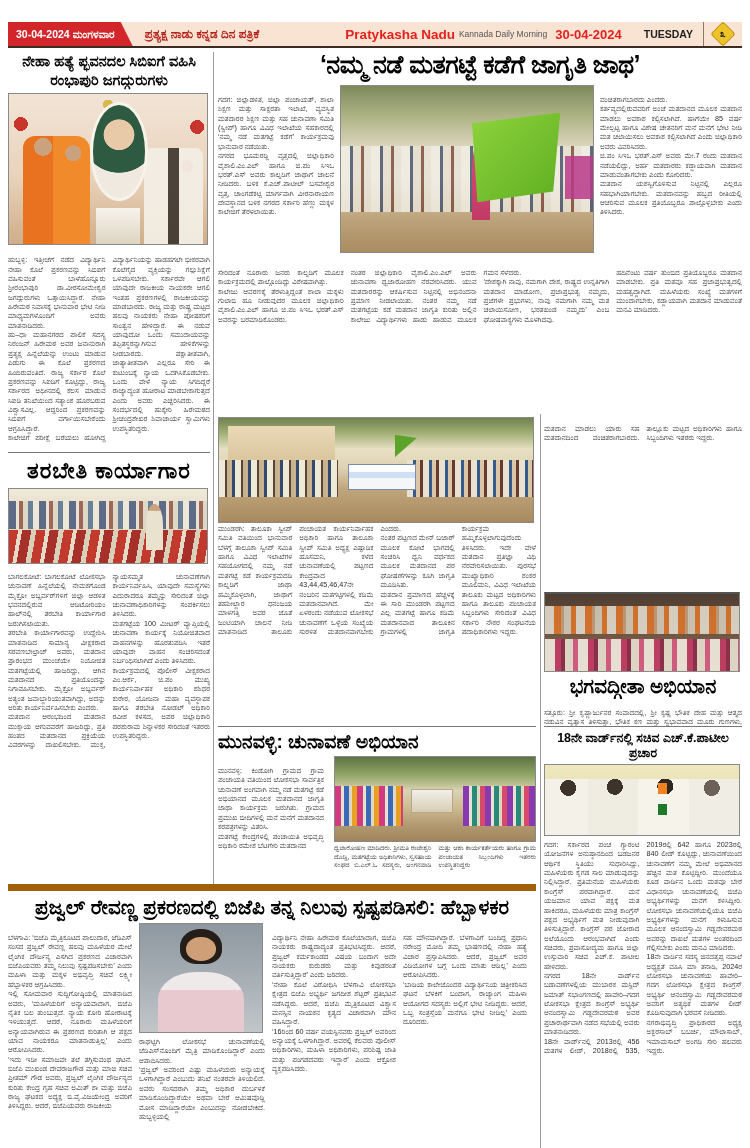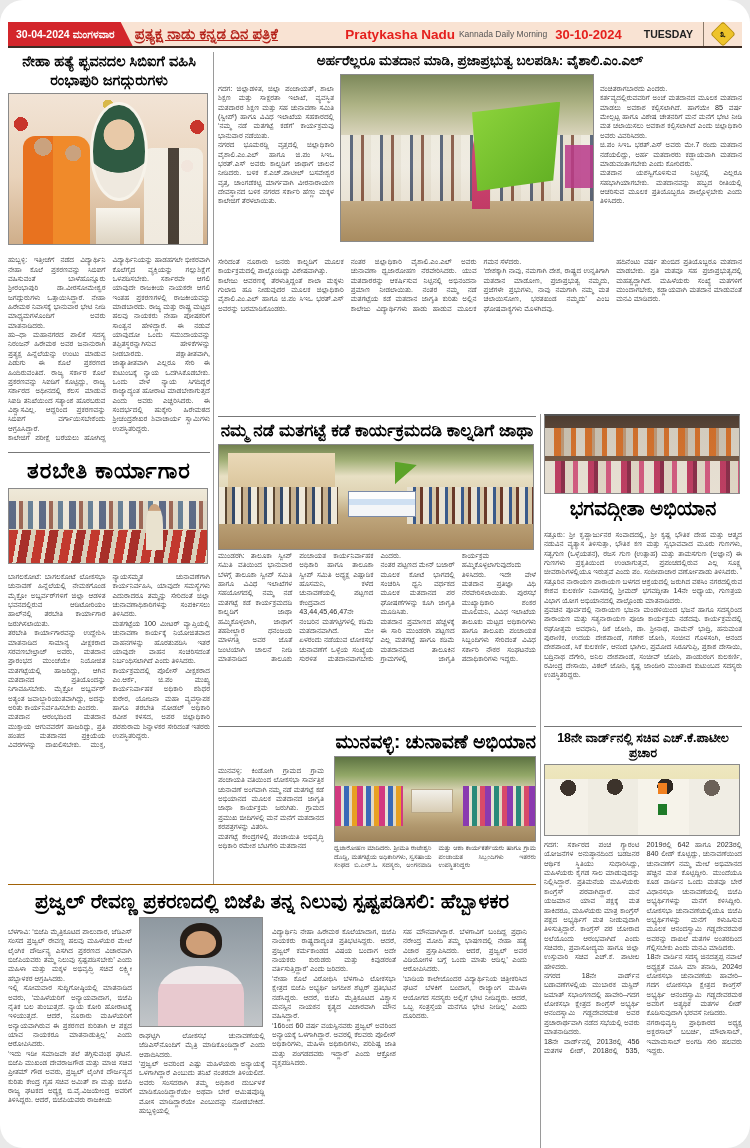--- a/index.html
+++ b/index.html
@@ -1,34 +1,34 @@
 <!DOCTYPE html>
 <html><head>
 <meta charset="utf-8">
 <style>
   html,body{margin:0;padding:0;background:#e9e9e9;}
   .page{position:relative;width:750px;height:1148px;background:#ffffff;margin:0 auto;overflow:hidden;
-        font-family:"Liberation Sans", sans-serif;color:#1c1c1c;border-radius:23px;}
+        font-family:"Liberation Sans", sans-serif;color:#1c1c1c;}
   .art{position:absolute;box-sizing:border-box;overflow:hidden;}
   .vrule{position:absolute;width:1px;background:#9a9a9a;}
   .prewrap{white-space:pre-line;margin-top:10px;}
   .body-txt{font-size:7.2px;line-height:1.3;text-align:justify;color:#2a2a2a;overflow:hidden;}
   .cols2{column-count:2;column-gap:7px;}
   .cols3{column-count:3;column-gap:7px;}
   .cols4{column-count:4;column-gap:7px;}
   h1,h2,h3{margin:0;font-weight:bold;color:#000;}
   .ph{position:relative;overflow:hidden;border:1px solid #8a8a8a;box-sizing:border-box;}
 
   
   #topbar{position:absolute;left:8px;top:22px;width:734px;height:26px;background:#f9e3d3;
           border-bottom:2px solid #3c2c24;display:flex;align-items:center;box-sizing:border-box;}
   .date-box{background:#d3262b;color:#fff;font-size:10.5px;font-weight:bold;height:100%;
             display:flex;align-items:center;padding:0 18px 0 8px;
             clip-path:polygon(0 0,calc(100% - 12px) 0,100% 100%,0 100%);}
-  .tagline{color:#b5241c;font-size:15px;font-weight:bold;margin-left:2px;text-decoration:underline;}
+  .tagline{color:#b5241c;font-size:12px;font-weight:bold;margin-left:12px;}
   .mast-spacer{flex:1;}
   .masthead{color:#e5201d;font-size:13.5px;font-weight:bold;}
   .masthead-sub{color:#555;font-size:8.5px;margin:0 8px 0 4px;}
   .hdate{color:#e5201d;font-size:13px;font-weight:bold;}
   .day{color:#222;font-size:10.5px;font-weight:bold;margin-left:22px;}
   .hsep{width:1px;height:100%;background:#8a7a6a;margin:0 10px;}
   .diamond{width:16px;height:16px;background:#eec32a;border:1px solid #b89010;border-radius:3px;
            transform:rotate(45deg);display:flex;align-items:center;justify-content:center;margin-right:10px;}
   .diamond span{transform:rotate(-45deg);font-size:10px;font-weight:bold;color:#111;}
 
@@ -98,21 +98,21 @@
   #ph-workshop{width:200px;height:76px;background:linear-gradient(180deg,#efe9d9 0,#e7ddc7 35%,#d8cbae 100%);}
   .ws-crowd{position:absolute;left:0;top:16%;width:100%;height:38%;opacity:.8;background:
     repeating-linear-gradient(90deg,#3c4e76 0 7px,#e8e4d8 7px 10px,#8a4a3a 10px 14px,#dcd6c6 14px 19px,#4a6a8a 19px 24px,#efeadd 24px 30px);}
   .ws-chairs{position:absolute;left:0;bottom:0;width:100%;height:44%;background:
     repeating-linear-gradient(100deg,#c2392e 0 9px,#e4dcc8 9px 13px,#a8302a 13px 22px,#d9d0ba 22px 27px);}
   .ws-speaker{position:absolute;right:22%;top:20%;width:9%;height:62%;border-radius:45% 45% 0 0;
     background:linear-gradient(180deg,#caa27e 0 14%,#e9e2cf 15% 100%);}
   #art-tarabeti .body-txt{height:312px;margin-top:8px;}
 
   #art-munavalli{left:218px;top:726px;width:318px;height:158px;border-top:1px solid #777;}
-  #art-munavalli h2{font-size:19px;text-align:right;margin:4px 0 3px;}
+  #art-munavalli h2{font-size:19px;text-align:left;margin:4px 0 3px;}
   .mun-row{display:flex;gap:10px;}
   .mun-col{width:108px;height:122px;}
   .mun-right{flex:1;}
   #ph-munavalli{width:202px;height:86px;background:linear-gradient(180deg,#5d7342 0,#93a868 22%,#d9d3b4 40%,#cdbb92 60%,#b1986e 82%,#a0855c 100%);}
   .mn-left{position:absolute;left:0;top:34%;width:34%;height:48%;background:
     repeating-linear-gradient(90deg,#d23a80 0 6px,#e8e2d2 6px 9px,#3a6ab8 9px 14px,#e2d8c2 14px 17px,#e8a022 17px 22px);}
   .mn-right{position:absolute;right:0;top:34%;width:36%;height:48%;background:
     repeating-linear-gradient(90deg,#8a3ab0 0 6px,#e8e2d2 6px 9px,#2a8a7a 9px 14px,#e2d8c2 14px 17px,#d84a6a 17px 22px);}
   .mn-center{position:absolute;left:38%;top:38%;width:20%;height:26%;border:1px solid #b9a888;
     background:linear-gradient(180deg,#f2f0ea,#d8cdb5);}
@@ -124,21 +124,21 @@
   .wd-men{position:absolute;left:0;bottom:0;width:100%;height:80%;background:
     radial-gradient(circle 8px at 12% 16%,#3c332b 0 99%,transparent 100%),
     radial-gradient(circle 8px at 36% 14%,#3c332b 0 99%,transparent 100%),
     radial-gradient(circle 8px at 62% 13%,#2f2822 0 99%,transparent 100%),
     radial-gradient(circle 8px at 86% 16%,#6b6158 0 99%,transparent 100%),
     linear-gradient(90deg,#f4f1e8 0 22%,#efece2 22% 48%,#f6f3ea 48% 74%,#f0ede4 74% 100%);}
   .wd-scarf{position:absolute;left:58%;top:26%;width:5%;height:46%;background:
     linear-gradient(180deg,#f08020 0 33%,#f6f4ee 33% 66%,#1e7a28 66% 100%);}
   #art-ward18 .body-txt{height:328px;margin-top:4px;}
 
-  #art-hebbalakara{left:8px;top:884px;width:528px;height:264px;border-top:1px solid #a16207;}
+  #art-hebbalakara{left:8px;top:884px;width:528px;height:264px;border-top:7px solid #a16207;}
   #art-hebbalakara h2{font-size:20px;text-align:center;margin:5px 0 4px;}
   .heb-row{display:flex;gap:7px;}
   .heb-col{width:124px;height:228px;}
   .heb-col-photo{width:126px;}
   #ph-hebbalkar{width:124px;height:110px;background:linear-gradient(180deg,#8e98a0 0,#a9b1b7 55%,#c2c6c9 100%);}
   .hb-hair{position:absolute;left:33%;top:5%;width:34%;height:32%;border-radius:50% 50% 40% 40%;background:#241d18;}
   .hb-face{position:absolute;left:38%;top:12%;width:24%;height:22%;border-radius:50%;background:#cf9f78;}
   .hb-body{position:absolute;left:15%;bottom:0;width:70%;height:56%;border-radius:45% 45% 0 0;
     background:linear-gradient(180deg,#efe9ea 0 30%,#e8c9cf 30% 100%);}
   .heb-below{height:112px;margin-top:4px;}
@@ -147,21 +147,21 @@
 <body>
 
 <div class="page">
 
   <header id="topbar">
     <div class="date-box">30-04-2024 ಮಂಗಳವಾರ</div>
     <div class="tagline">ಪ್ರತ್ಯಕ್ಷ ನಾಡು ಕನ್ನಡ ದಿನ ಪತ್ರಿಕೆ</div>
     <div class="mast-spacer"></div>
     <span class="masthead">Pratykasha Nadu</span>
     <span class="masthead-sub">Kannada Daily Morning</span>
-    <span class="hdate">30-10-2024</span>
+    <span class="hdate">30-04-2024</span>
     <span class="day">TUESDAY</span>
     <div class="hsep"></div>
     <div class="diamond">
       <span>೩</span>
     </div>
   </header>
 
   <section class="art" id="art-neha">
     <h2>ನೇಹಾ ಹತ್ಯೆ ಪ್ಭವನದಲ ಸಿಬಿಐಗೆ ವಹಿಸಿ ರಂಭಾಪುರಿ ಜಗದ್ಗುರುಗಳು</h2>
     <div class="ph" id="ph-neha">
@@ -170,21 +170,21 @@
       <div class="neha-men"></div>
       <div class="neha-portrait"></div>
       <div class="neha-table"></div>
     </div>
     <div class="body-txt cols2 prewrap">ಹುಬ್ಬಳ್ಳಿ: ಇತ್ತೀಚೆಗೆ ನಡೆದ ವಿದ್ಯಾರ್ಥಿನಿ ನೇಹಾ ಕೊಲೆ ಪ್ರಕರಣವನ್ನು ಸಿಬಿಐಗೆ ವಹಿಸುವಂತೆ ಬಾಳೆಹೊನ್ನೂರು ಶ್ರೀರಂಭಾಪುರಿ ಡಾ.ವೀರಸೋಮೇಶ್ವರ ಜಗದ್ಗುರುಗಳು ಒತ್ತಾಯಿಸಿದ್ದಾರೆ. ನೇಹಾ ಹಿರೇಮಠ ನಿವಾಸಕ್ಕೆ ಭಾನುವಾರ ಭೇಟಿ ನೀಡಿ ಮಾಧ್ಯಮಗಳೊಂದಿಗೆ ಅವರು ಮಾತನಾಡಿದರು.
 ಹು–ಧಾ ಮಹಾನಗರದ ಪಾಲಿಕೆ ಸದಸ್ಯ ನಿರಂಜನ್ ಹಿರೇಮಠ ಅವರ ಜನಾನುರಾಗಿ ಪ್ರತ್ಯಕ್ಷ ಹಿನ್ನೆಲೆಯನ್ನು ಉಂಟು ಮಾಡುವ ಪಿಡುಗು ಈ ಕೊಲೆ ಪ್ರಕರಣದ ಹಿಂದಿರುವಂತಿದೆ. ರಾಜ್ಯ ಸರ್ಕಾರ ಕೊಲೆ ಪ್ರಕರಣವನ್ನು ಸಿಐಡಿಗೆ ಕೊಟ್ಟಿದ್ದು, ರಾಜ್ಯ ಸರ್ಕಾರದ ಅಧೀನದಲ್ಲಿ ಕೆಲಸ ಮಾಡುವ ಸಿಐಡಿ ತನಿಖೆಯಿಂದ ಸತ್ಯಾಂಶ ಹೊರಬರುವ ವಿಶ್ವಾಸವಿಲ್ಲ. ಆದ್ದರಿಂದ ಪ್ರಕರಣವನ್ನು ಸಿಬಿಐಗೆ ವರ್ಗಾಯಿಸಬೇಕೆಂದು ಆಗ್ರಹಿಸಿದ್ದಾರೆ.
 ಕಾಲೇಜಿಗೆ ಪರೀಕ್ಷೆ ಬರೆಯಲು ಹೋಗಿದ್ದ ವಿದ್ಯಾರ್ಥಿನಿಯನ್ನು ಹಾಡಹಗಲೇ ಭೀಕರವಾಗಿ ಕೊಲೆಗೈದ ವ್ಯಕ್ತಿಯನ್ನು ಗಲ್ಲುಶಿಕ್ಷೆಗೆ ಒಳಪಡಿಸಬೇಕು. ಸರ್ಕಾರವೇ ಆಗಲಿ ಯಾವುದೇ ರಾಜಕೀಯ ನಾಯಕರೇ ಆಗಲಿ ಇಂತಹ ಪ್ರಕರಣಗಳಲ್ಲಿ ರಾಜಕೀಯವನ್ನು ಮಾಡಬಾರದು. ರಾಜ್ಯ ಮತ್ತು ರಾಷ್ಟ್ರ ಮಟ್ಟದ ಹಲವು ನಾಯಕರು ನೇಹಾ ಪೋಷಕರಿಗೆ ಸಾಂತ್ವನ ಹೇಳಿದ್ದಾರೆ. ಈ ನಡುವೆ ಯಾವುದೋ ಒಂದು ಸಮುದಾಯವನ್ನು ತಪ್ಪಿತಸ್ಥರನ್ನಾಗಿಸುವ ಹೇಳಿಕೆಗಳನ್ನು ನೀಡಬಾರದು. ಪಕ್ಷಾತೀತವಾಗಿ, ಜಾತ್ಯಾತೀತವಾಗಿ ಎಲ್ಲರೂ ಸೇರಿ ಈ ಕುಟುಂಬಕ್ಕೆ ನ್ಯಾಯ ಒದಗಿಸಿಕೊಡಬೇಕು. ಒಂದು ವೇಳೆ ನ್ಯಾಯ ಸಿಗದಿದ್ದರೆ ರಾಜ್ಯಾದ್ಯಂತ ಹೋರಾಟ ಮಾಡಬೇಕಾಗುತ್ತದೆ ಎಂದು ಅವರು ಎಚ್ಚರಿಸಿದರು. ಈ ಸಂದರ್ಭದಲ್ಲಿ ಹುಕ್ಕೇರಿ ಹಿರೇಮಠದ ಶ್ರೀಚಂದ್ರಶೇಖರ ಶಿವಾಚಾರ್ಯ ಸ್ವಾಮಿಗಳು ಉಪಸ್ಥಿತರಿದ್ದರು.</div>
   </section>
 
   <section class="art" id="art-jagruti">
-    <h3>ಅರ್ಹರೆಲ್ಲರೂ ಮತದಾನ ಮಾಡಿ, ಪ್ರಜಾಪ್ರಭುತ್ವ ಬಲಪಡಿಸಿ: ವೈಶಾಲಿ.ಎಂ.ಎಲ್</h3>
+    <h1>‘ನಮ್ಮ ನಡೆ ಮತಗಟ್ಟೆ ಕಡೆಗೆ ಜಾಗೃತಿ ಜಾಥ’</h1>
     <div class="jag-row">
       <div class="body-txt prewrap jag-colL">ಗದಗ: ಜಿಲ್ಲಾಡಳಿತ, ಜಿಲ್ಲಾ ಪಂಚಾಯತ್, ಶಾಲಾ ಶಿಕ್ಷಣ ಮತ್ತು ಸಾಕ್ಷರತಾ ಇಲಾಖೆ, ವ್ಯವಸ್ಥಿತ ಮತದಾರರ ಶಿಕ್ಷಣ ಮತ್ತು ಸಹ ಚುನಾವಣಾ ಸಮಿತಿ (ಸ್ವೀಪ್) ಹಾಗೂ ವಿವಿಧ ಇಲಾಖೆಯ ಸಹಕಾರದಲ್ಲಿ ‘ನಮ್ಮ ನಡೆ ಮತಗಟ್ಟೆ ಕಡೆಗೆ’ ಕಾರ್ಯಕ್ರಮವು ಭಾನುವಾರ ನಡೆಯಿತು.
 ನಗರದ ಭೂಮರಡ್ಡಿ ವೃತ್ತದಲ್ಲಿ ಜಿಲ್ಲಾಧಿಕಾರಿ ವೈಶಾಲಿ.ಎಂ.ಎಲ್ ಹಾಗೂ ಜಿ.ಪಂ ಸಿಇಒ ಭರತ್.ಎಸ್ ಅವರು ಕಾಲ್ನಡಿಗೆ ಜಾಥಾಗೆ ಚಾಲನೆ ನೀಡಿದರು. ಬಳಿಕ ಕೆ.ಎಚ್.ಪಾಟೀಲ್ ಬಸವೇಶ್ವರ ವೃತ್ತ, ಚಾಂಗಡೆಕಟ್ಟಿ ಮಾರ್ಗವಾಗಿ ವೀರನಾರಾಯಣ ದೇವಸ್ಥಾನದ ಬಳಿಕ ನಗರದ ಸರ್ಕಾರಿ ಹೆಣ್ಣು ಮಕ್ಕಳ ಕಾಲೇಜಿಗೆ ತೆರಳಲಾಯಿತು.</div>
       <div class="ph" id="ph-flagoff">
         <div class="fo-crowd"></div>
         <div class="fo-lady"></div>
         <div class="fo-banner"></div>
         <div class="flag-green"></div>
       </div>
       <div class="body-txt prewrap jag-colR">ವಂಚಿತರಾಗಬಾರದು ಎಂದರು.
@@ -207,34 +207,34 @@
       <div class="ws-speaker"></div>
     </div>
     <div class="body-txt cols2 prewrap">ಬಾಗಲಕೋಟೆ: ಬಾಗಲಕೋಟೆ ಲೋಕಸಭಾ ಚುನಾವಣೆ ಹಿನ್ನೆಲೆಯಲ್ಲಿ ನೇಮಕಗೊಂಡ ಮೈಕ್ರೋ ಅಬ್ಸರ್ವರ್‌ಗಳಿಗೆ ಜಿಲ್ಲಾ ಆಡಳಿತ ಭವನದಲ್ಲಿರುವ ಆಡಿಟೋರಿಯಂ ಹಾಲ್‌ನಲ್ಲಿ ತರಬೇತಿ ಕಾರ್ಯಾಗಾರ ಜರುಗಿಸಲಾಯಿತು.
 ತರಬೇತಿ ಕಾರ್ಯಾಗಾರವನ್ನು ಉದ್ದೇಶಿಸಿ ಮಾತನಾಡಿದ ಸಾಮಾನ್ಯ ವೀಕ್ಷಕರಾದ ಸರವಣಬೇಲ್ರಾಜ್ ಅವರು, ಮತದಾನ ಪ್ರಾರಂಭದ ಮುಂಚೆಯೇ ನಿಯೋಜಿತ ಮತಗಟ್ಟೆಯಲ್ಲಿ ಹಾಜರಿದ್ದು, ಆಗಿನ ಮತದಾನದ ಪ್ರತಿಯೊಂದನ್ನು ನಿಗಾವಹಿಸಬೇಕು. ಮೈಕ್ರೋ ಅಬ್ಸರ್ವರ್ ಅತ್ಯಂತ ಜವಾಬ್ದಾರಿಯುತವಾಗಿದ್ದು, ಅದನ್ನು ಅರಿತು ಕಾರ್ಯನಿರ್ವಹಿಸಬೇಕು ಎಂದರು.
 ಮತದಾನ ಆರಂಭದಿಂದ ಮತದಾನ ಮುಕ್ತಾಯ ಆಗುವವರೆಗೆ ಹಾಜರಿದ್ದು, ಪ್ರತಿ ಹಂತದ ಮತದಾನದ ಪ್ರಕ್ರಿಯೆಯ ವಿವರಗಳನ್ನು ದಾಖಲಿಸಬೇಕು. ಮುಕ್ತ, ನ್ಯಾಯಸಮ್ಮತ ಚುನಾವಣೆಗಾಗಿ ಕಾರ್ಯನಿರ್ವಹಿಸಿ, ಯಾವುದೇ ಸಮಸ್ಯೆಗಳು ಎದುರಾದರೂ ತಮ್ಮನ್ನು ಸೇರಿದಂತೆ ಜಿಲ್ಲಾ ಚುನಾವಣಾಧಿಕಾರಿಗಳನ್ನು ಸಂಪರ್ಕಿಸಲು ತಿಳಿಸಿದರು.
 ಮತಗಟ್ಟೆಯ 100 ಮೀಟರ್ ವ್ಯಾಪ್ತಿಯಲ್ಲಿ ಚುನಾವಣಾ ಕಾರ್ಯಕ್ಕೆ ನಿಯೋಜಿತವಾದ ವಾಹನಗಳನ್ನು ಹೊರತುಪಡಿಸಿ ಇತರೆ ಯಾವುದೇ ವಾಹನ ಸಂಚರಿಸದಂತೆ ನಿರ್ಬಂಧಿಸಲಾಗಿದೆ ಎಂದು ತಿಳಿಸಿದರು.
 ಕಾರ್ಯಕ್ರಮದಲ್ಲಿ ಪೊಲೀಸ್ ವೀಕ್ಷಕರಾದ ಎಂ.ಆರ್ಕೆ, ಜಿ.ಪಂ ಮುಖ್ಯ ಕಾರ್ಯನಿರ್ವಾಹಕ ಅಧಿಕಾರಿ ಶಶಿಧರ ಕುರೇರ, ಯೋಜನಾ ಮಹಾ ವ್ಯವಸ್ಥಾಪಕ ಹಾಗೂ ತರಬೇತಿ ನೋಡಲ್ ಅಧಿಕಾರಿ ರವೀಶ ಕಳಸದ, ಅಪರ ಜಿಲ್ಲಾಧಿಕಾರಿ ಪರಶುರಾಮ ಶಿನ್ನಾಳಕರ ಸೇರಿದಂತೆ ಇತರರು ಉಪಸ್ಥಿತರಿದ್ದರು.</div>
   </section>
 
   <section class="art" id="art-kalnadige">
-    <h2>ನಮ್ಮ ನಡೆ ಮತಗಟ್ಟೆ ಕಡೆ ಕಾರ್ಯಕ್ರಮದಡಿ ಕಾಲ್ನಡಿಗೆ ಜಾಥಾ</h2>
     <div class="ph" id="ph-rally">
       <div class="rl-building"></div>
       <div class="rl-crowd-l"></div>
       <div class="rl-crowd-r"></div>
       <div class="rl-banner"></div>
       <div class="rl-flag"></div>
     </div>
     <div class="body-txt cols4 prewrap">ಮುಂಡರಗಿ: ತಾಲೂಕಾ ಸ್ವೀಪ್ ಸಮಿತಿ ವತಿಯಿಂದ ಭಾನುವಾರ ಬೆಳಗ್ಗೆ ತಾಲೂಕಾ ಸ್ವೀಪ್ ಸಮಿತಿ ಹಾಗೂ ವಿವಿಧ ಇಲಾಖೆಗಳ ಸಹಯೋಗದಲ್ಲಿ ನಮ್ಮ ನಡೆ ಮತಗಟ್ಟೆ ಕಡೆ ಕಾರ್ಯಕ್ರಮದಡಿ ಕಾಲ್ನಡಿಗೆ ಜಾಥಾ ಹಮ್ಮಿಕೊಳ್ಳಲಾಗಿ, ಜಾಥಾಗೆ ತಹಶೀಲ್ದಾರ ಧನಂಜಯ ಮಾಳಗತ್ತಿ ಅವರ ಜೊತೆ ಜಂಟಿಯಾಗಿ ಚಾಲನೆ ನೀಡಿ ಮಾತನಾಡಿದ ತಾಲೂಕು ಪಂಚಾಯತ ಕಾರ್ಯನಿರ್ವಾಹಕ ಅಧಿಕಾರಿ ಹಾಗೂ ತಾಲೂಕಾ ಸ್ವೀಪ್ ಸಮಿತಿ ಅಧ್ಯಕ್ಷ ಎಷ್ಟಾಡಿಕ ಹೊಸಮನಿ, ಕಳೆದ ಚುನಾವಣೆಯಲ್ಲಿ ಪಟ್ಟಣದ ಕೇಂದ್ರವಾದ 43,44,45,46,47ನೇ ನಂಬರಿನ ಮತಗಟ್ಟಿಗಳಲ್ಲಿ ಕಡಿಮೆ ಮತದಾನವಾಗಿದೆ. ಮೇ ಏಳರಂದು ನಡೆಯುವ ಲೋಕಸಭೆ ಚುನಾವಣೆಗೆ ಒಳ್ಳೆಯ ಸಂಖ್ಯೆಯ ಸುರಳಿತ ಮತದಾನವಾಗಬೇಕು ಎಂದರು.
 ನಂತರ ಪಟ್ಟಣದ ಮೇನ್ ಬಜಾರ್ ಮೂಲಕ ಕೋಟೆ ಭಾಗದಲ್ಲಿ ಸಂಚರಿಸಿ ಧ್ವನಿ ವರ್ಧಕದ ಮೂಲಕ ಮತದಾನದ ಪರ ಘೋಷಣೆಗಳನ್ನು ಕೂಗಿ ಜಾಗೃತಿ ಮೂಡಿಸಿತು.
 ಮತದಾನ ಪ್ರಮಾಣದ ಹೆಚ್ಚಳಕ್ಕೆ ಈ ಸಾರಿ ಮುಂಡರಗಿ ಪಟ್ಟಣದ ಎಲ್ಲ ಮತಗಟ್ಟೆ ಹಾಗೂ ಕಡಿಮೆ ಮತದಾನವಾದ ತಾಲೂಕಿನ ಗ್ರಾಮಗಳಲ್ಲಿ ಜಾಗೃತಿ ಕಾರ್ಯಕ್ರಮ ಹಮ್ಮಿಕೊಳ್ಳಲಾಗುವುದೆಂದು ತಿಳಿಸಿದರು. ಇದೇ ವೇಳೆ ಮತದಾನ ಪ್ರತಿಜ್ಞಾ ವಿಧಿ ನೆರವೇರಿಸಲಾಯಿತು. ಪುರಸಭೆ ಮುಖ್ಯಾಧಿಕಾರಿ ಶಂಕರ ಮೂಲಿಮನಿ, ವಿವಿಧ ಇಲಾಖೆಯ ತಾಲೂಕು ಮಟ್ಟದ ಅಧಿಕಾರಿಗಳು ಹಾಗೂ ತಾಲೂಕು ಪಂಚಾಯತ ಸಿಬ್ಬಂದಿಗಳು ಸೇರಿದಂತೆ ವಿವಿಧ ಸರ್ಕಾರಿ ನೌಕರ ಸಂಘಟನೆಯ ಪದಾಧಿಕಾರಿಗಳು ಇದ್ದರು.</div>
   </section>
 
   <section class="art" id="art-gita">
+    <div class="body-txt cols2 prewrap tail">ಮತದಾನ ಮಾಡಲು ಯಾರು ಸಹ ಮತದಾನದಿಂದ ವಂಚಿತರಾಗಬಾರದು. ತಾಲ್ಲೂಕು ಮಟ್ಟದ ಅಧಿಕಾರಿಗಳು ಹಾಗೂ ಸಿಬ್ಬಂದಿಗಳು ಇತರರು ಇದ್ದರು.</div>
     <div class="ph" id="ph-gita">
       <div class="gt-row1"></div>
       <div class="gt-row2"></div>
     </div>
     <h2>ಭಗವದ್ಗೀತಾ ಅಭಿಯಾನ</h2>
     <div class="body-txt prewrap">ಸತ್ತೂರು: ಶ್ರೀ ಕೃಷ್ಣಾರ್ಜುನರ ಸಂವಾದದಲ್ಲಿ, ಶ್ರೀ ಕೃಷ್ಣ ಭೌತಿಕ ದೇಹ ಮತ್ತು ಆತ್ಮದ ನಡುವಿನ ವ್ಯತ್ಯಾಸ ತಿಳಿಸುತ್ತಾ, ಭೌತಿಕ ಕಣ ಮತ್ತು ಸ್ವಭಾವವಾದ ಮೂರು ಗುಣಗಳು, ಸತ್ವಗುಣ (ಒಳ್ಳೆಯತನ), ರಜಸ ಗುಣ (ಉತ್ಸಾಹ) ಮತ್ತು ತಾಮಸಗುಣ (ಅಜ್ಞಾನ) ಈ ಗುಣಗಳು ಪ್ರಕೃತಿಯಿಂದ ಉಂಟಾಗುತ್ತವೆ, ಪ್ರಪಂಚದಲ್ಲಿರುವ ಎಲ್ಲ ಸೂಕ್ಷ್ಮ ಜೀವರಾಶಿಗಳಲ್ಲಿಯೂ ಇರುತ್ತವೆ ಎಂದು ಪಂ. ಸಂದೀಪಾಚಾರ ವರ್ಣೋಪಾಡು ತಿಳಿಸಿದರು.
 ಸತ್ತೂರಿನ ನಾರಾಯಣ ಪಾರಾಯಣ ಬಳಗದ ಆಶ್ರಯದಲ್ಲಿ ಜರುಗಿದ ವಠಸಿಂ ನಗರದಲ್ಲಿರುವ ಕೇಶವ ಕುಲಕರ್ಣಿ ನಿವಾಸದಲ್ಲಿ ಶ್ರೀಮದ್ ಭಗವದ್ಗೀತಾ 14ನೇ ಅಧ್ಯಾಯ, ಗುಣತ್ರಯ ವಿಭಾಗ ಯೋಗ ಅಭಿಯಾನದಲ್ಲಿ ಪಾಲ್ಗೊಂಡು ಮಾತನಾಡಿದರು.
 ಪ್ರವಚನ ಪೂರ್ವದಲ್ಲಿ ನಾರಾಯಣ ಭಜನಾ ಮಂಡಳಿಯಿಂದ ಭಜನೆ ಹಾಗೂ ಸದಸ್ಯರಿಂದ ಪಾರಾಯಣ ಮತ್ತು ಸತ್ಯನಾರಾಯಣ ಪೂಜಾ ಕಾರ್ಯಕ್ರಮ ನಡೆದವು. ಕಾರ್ಯಕ್ರಮದಲ್ಲಿ ರಘೋತ್ತಮ ಅವಧಾನಿ, ಡಿಕೆ ಜೋಶಿ, ಡಾ. ಶ್ರೀನಾಥ, ವಾಮನ್ ಭಾದ್ರಿ, ಹನುಮಂತ ಪುರಾಣಿಕ, ಉದಯ ದೇಶಪಾಂಡೆ, ಗಣೇಶ ಜೋಶಿ, ಸಂಜೀವ ಗೊಳಸಂಗಿ, ಆನಂದ ದೇಶಪಾಂಡೆ, ಸಿಕೆ ಕುಲಕರ್ಣಿ, ಆನಂದ ಭಾಗಿಲ, ಪ್ರಮೋದ ಸಿರೂಗುಪ್ಪಿ, ಪ್ರಕಾಶ ದೇಸಾಯಿ, ಬದ್ರಿನಾಥ ದೆಗೇರಿ, ಅನಿಲ ದೇಶಪಾಂಡೆ, ಸಂಜೀವ್ ಜೋಶಿ, ಪಾಂಡುರಂಗ ಕುಲಕರ್ಣಿ, ರವೀಂದ್ರ ದೇಸಾಯಿ, ವಿಠಲ್ ಜೋಶಿ, ಕೃಷ್ಣ ಜಾಂಡೀರಿ ಮುಂತಾದ ಕುಟುಂಬದ ಸದಸ್ಯರು ಉಪಸ್ಥಿತರಿದ್ದರು.</div>
   </section>
 

